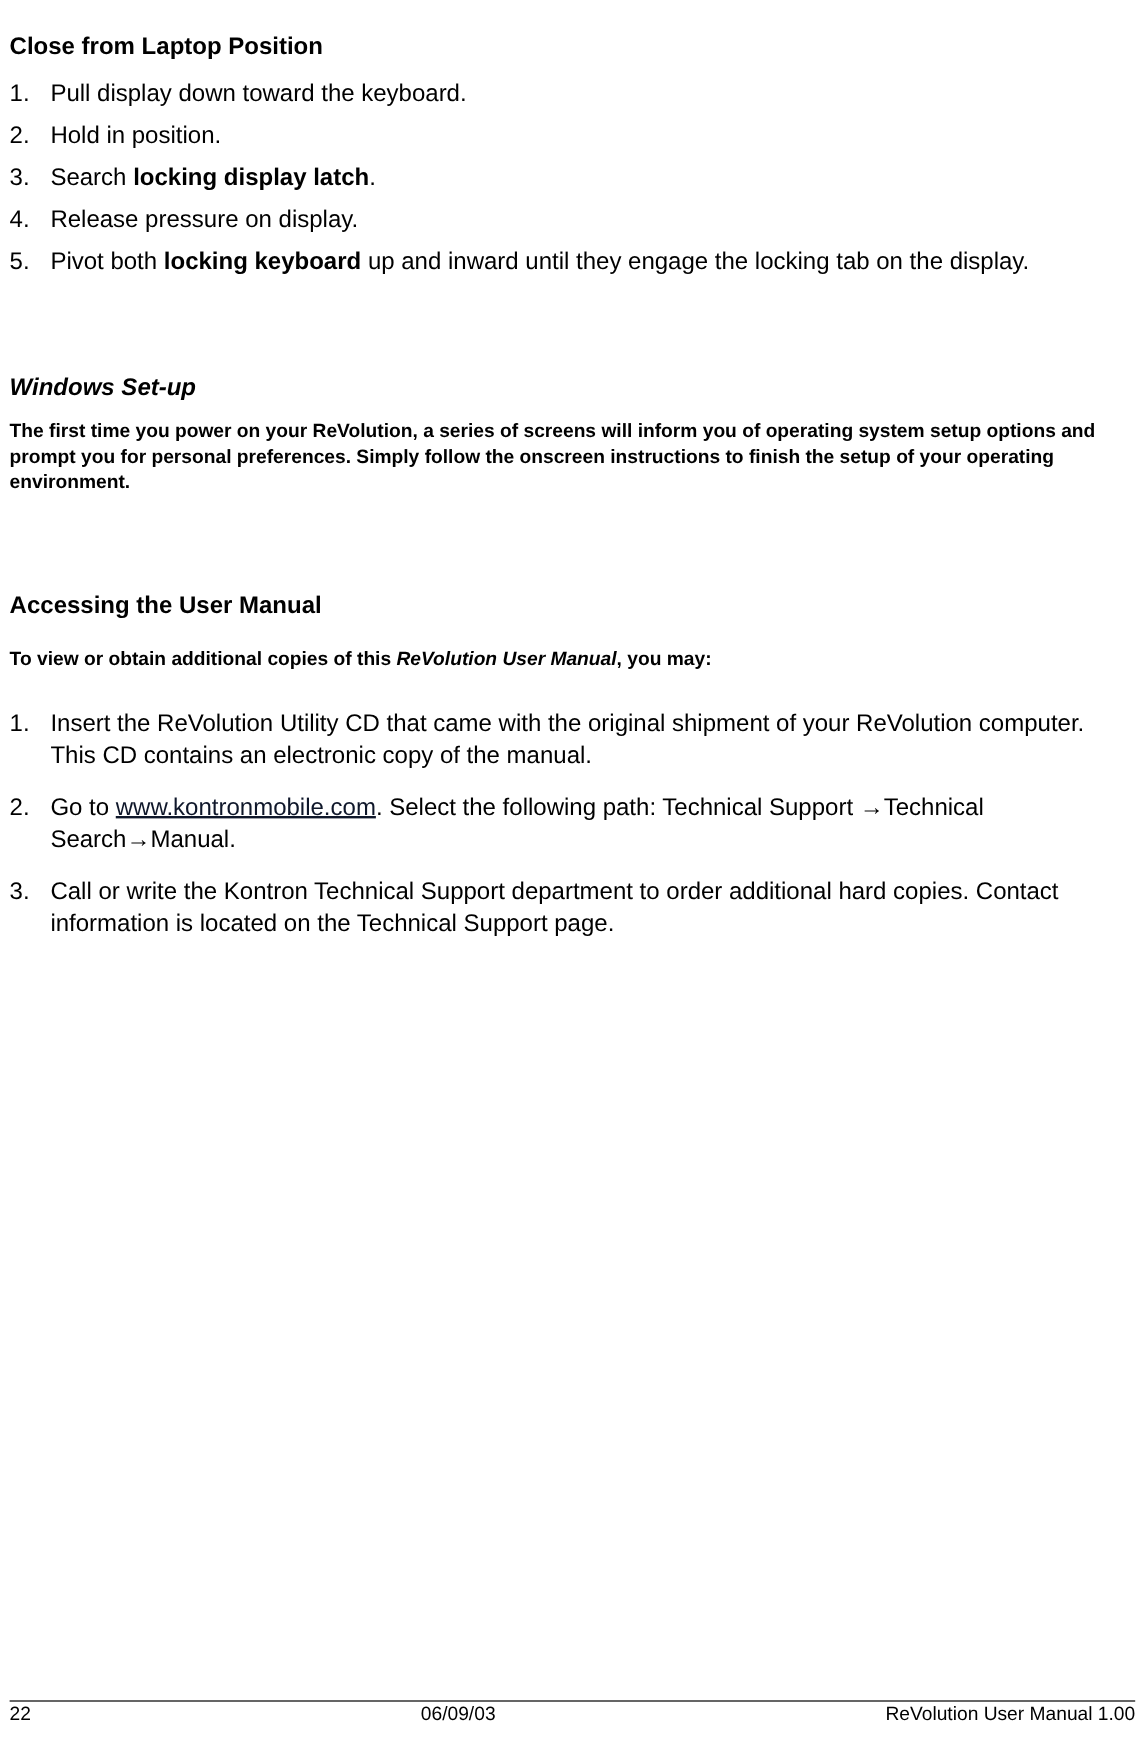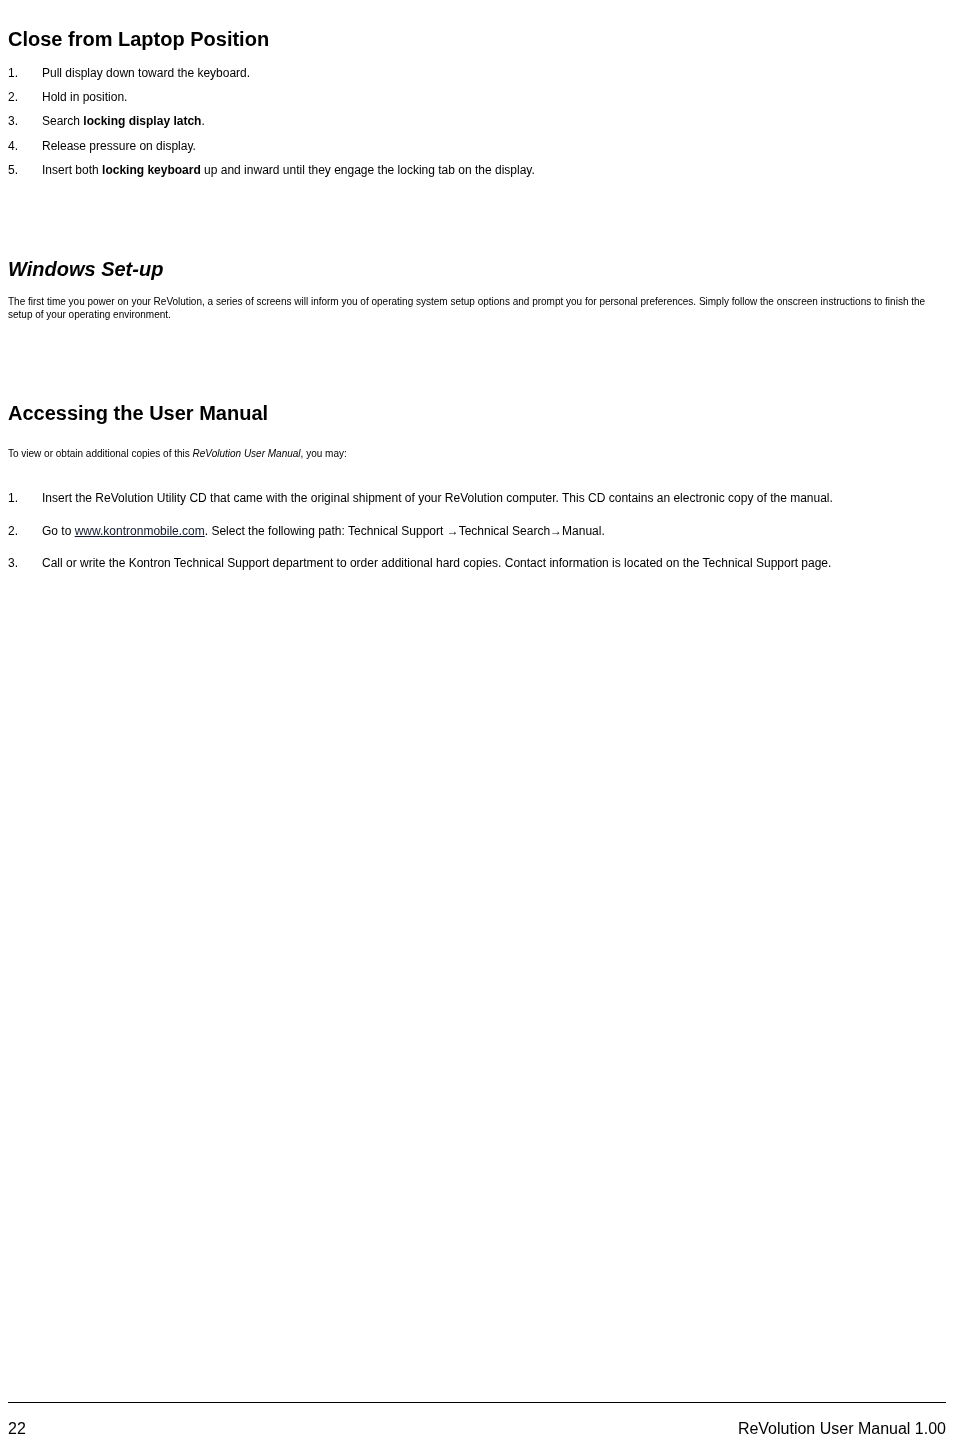--- a/index.html
+++ b/index.html
@@ -26,35 +26,36 @@
       margin-top: 0;
     }
     h2.section-heading.spaced {
       margin-top: 80px;
       font-style: italic;
     }
     h2.section-heading.spaced2 {
       margin-top: 80px;
     }
     p.body-text {
-      font-size: 10px;
+      font-size: 16px;
       line-height: 1.35;
       margin-bottom: 10px;
+      font-weight: bold;
     }
     p.body-text.extra-bottom {
       margin-bottom: 30px;
     }
     ol.numbered-list {
       list-style: none;
       counter-reset: item;
       padding-left: 0;
     }
     ol.numbered-list > li {
       counter-increment: item;
-      font-size: 12px;
+      font-size: 20px;
       line-height: 1.35;
       padding-left: 34px;
       position: relative;
       margin-bottom: 8px;
     }
     ol.numbered-list.spaced > li {
       margin-bottom: 16px;
     }
     ol.numbered-list > li::before {
       content: counter(item) ".";
@@ -71,21 +72,21 @@
     a.link {
       color: #0f172a;
       text-decoration: underline;
     }
     .footer {
       position: absolute;
       bottom: 16px;
       left: 8px;
       right: 8px;
       border-top: 1px solid #000;
-      padding-top: 17px;
+      padding-top: 2px;
       display: flex;
       justify-content: space-between;
       font-size: 16px;
     }
     .footer .left {
       text-align: left;
     }
     .footer .center {
       text-align: center;
       flex: 1;
@@ -97,33 +98,34 @@
 </head>
 <body>
 
 <h2 class="section-heading first">Close from Laptop Position</h2>
 
 <ol class="numbered-list">
   <li>Pull display down toward the keyboard.</li>
   <li>Hold in position.</li>
   <li><span>Search </span><span class="bold">locking display latch</span><span>.</span></li>
   <li>Release pressure on display.</li>
-  <li><span>Insert both </span><span class="bold">locking keyboard</span><span> up and inward until they engage the locking tab on the display.</span></li>
+  <li><span>Pivot both </span><span class="bold">locking keyboard</span><span> up and inward until they engage the locking tab on the display.</span></li>
 </ol>
 
 <h2 class="section-heading spaced">Windows Set-up</h2>
 
 <p class="body-text">The first time you power on your ReVolution, a series of screens will inform you of operating system setup options and prompt you for personal preferences. Simply follow the onscreen instructions to finish the setup of your operating environment.</p>
 
 <h2 class="section-heading spaced2">Accessing the User Manual</h2>
 
 <p class="body-text extra-bottom" style="margin-top:22px;"><span>To view or obtain additional copies of this </span><span class="italic">ReVolution User Manual</span><span>, you may:</span></p>
 
 <ol class="numbered-list spaced">
   <li>Insert the ReVolution Utility CD that came with the original shipment of your ReVolution computer. This CD contains an electronic copy of the manual.</li>
   <li><span>Go to </span><a href="#" class="link">www.kontronmobile.com</a><span>. Select the following path: Technical Support →Technical Search→Manual.</span></li>
   <li>Call or write the Kontron Technical Support department to order additional hard copies. Contact information is located on the Technical Support page.</li>
 </ol>
 
 <div class="footer">
   <div class="left">22</div>
+  <div class="center">06/09/03</div>
   <div class="right">ReVolution User Manual 1.00</div>
 </div>
 
 </body></html>

